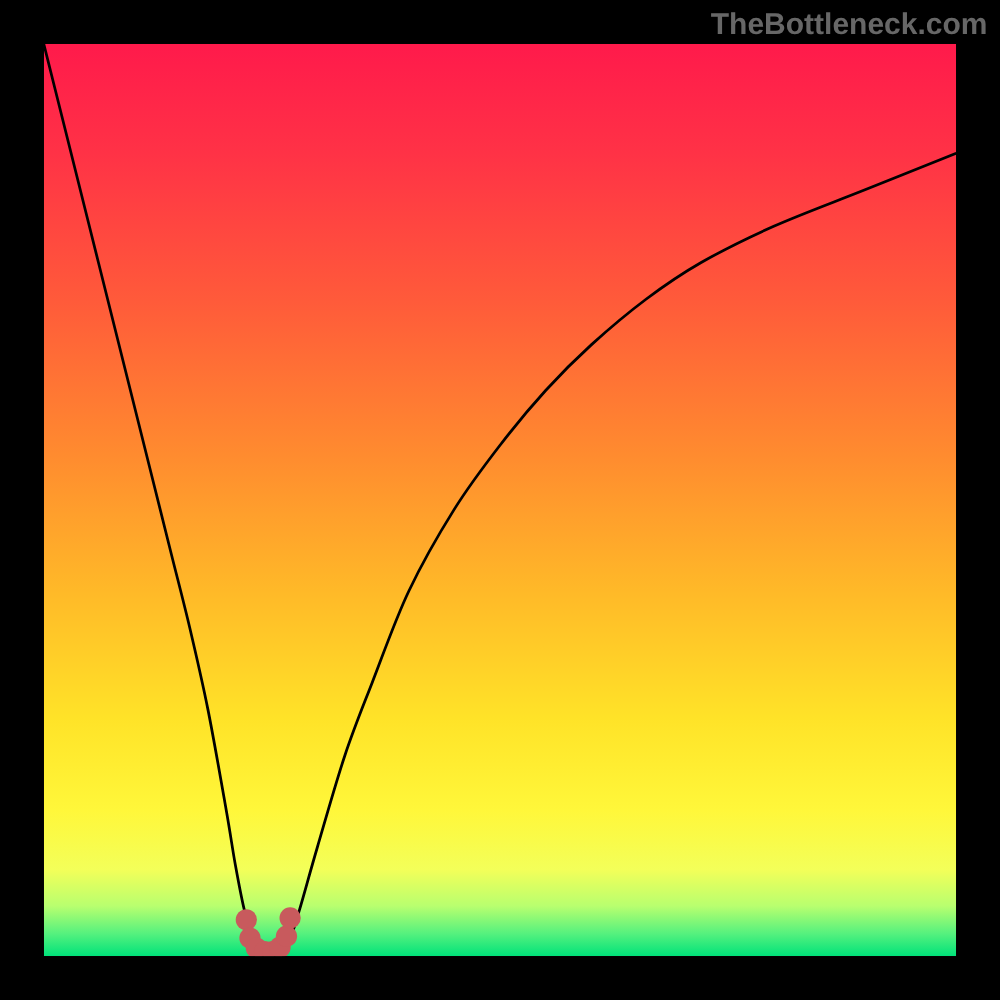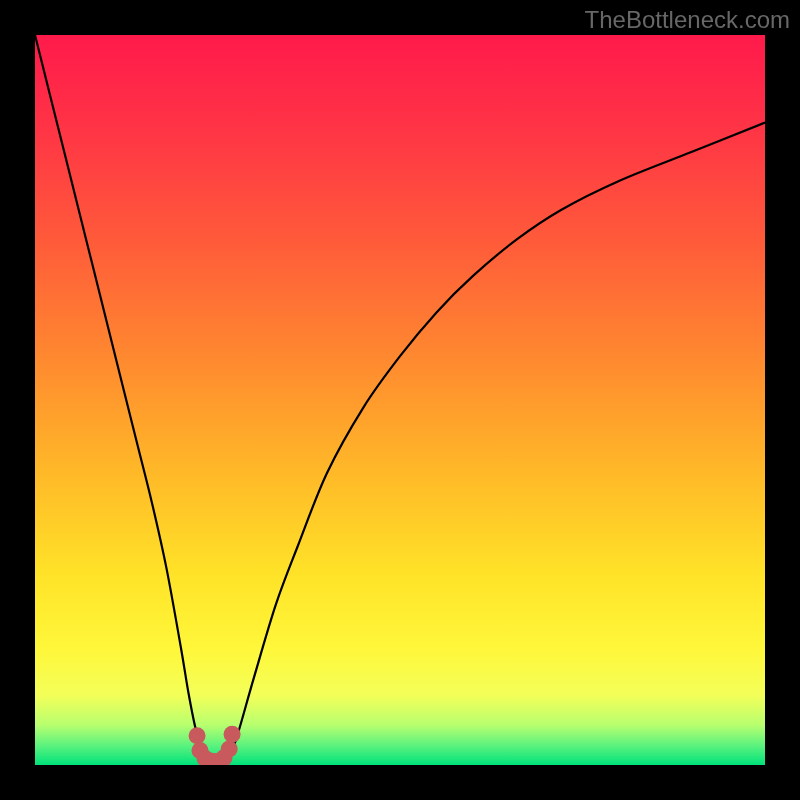--- a/index.html
+++ b/index.html
@@ -24,21 +24,21 @@
     width: 730px;
     height: 730px;
     overflow: hidden;
   }
   .watermark {
     position: absolute;
     top: 6px;
     right: 10px;
     color: #676767;
     font-size: 24px;
-    font-weight: 400;
+    font-weight: 700;
     letter-spacing: 0px;
     user-select: none;
   }
   svg { display: block; }
 </style>
 </head>
 <body>
 
 <div class="frame">
 

